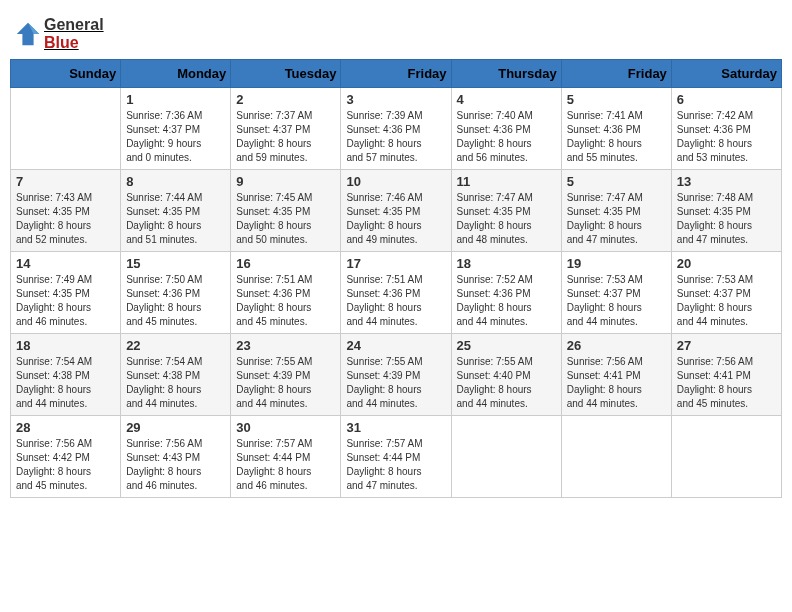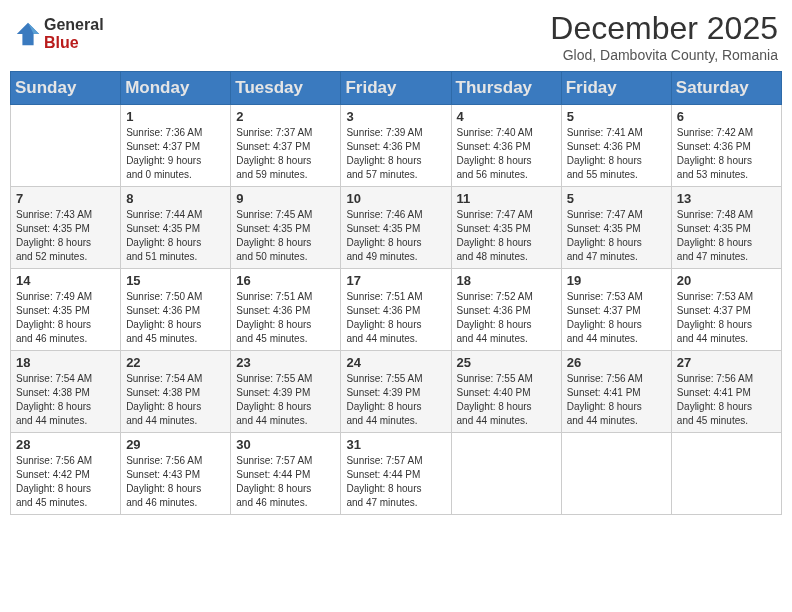--- a/index.html
+++ b/index.html
@@ -19,20 +19,21 @@
     }
     .logo {
       display: flex;
       align-items: center;
       margin-top: 6px;
     }
     .logo-text {
       display: flex;
       flex-direction: column;
       line-height: 1.1;
+      text-decoration: underline;
     }
     .logo-general {
       font-size: 16px;
       font-weight: bold;
       color: #333;
     }
     .logo-blue {
       font-size: 16px;
       font-weight: bold;
       color: #b91c1c;
@@ -54,24 +55,24 @@
       font-size: 14px;
       color: #555;
     }
     .calendar {
       width: 100%;
       border-collapse: collapse;
       border: 1px solid #ccc;
     }
     .calendar th {
       background-color: #3a7abf;
-      color: #e5e5e5;
-      text-align: left;
+      color: #000000;
+      text-align: right;
       padding: 6px 4px;
-      font-size: 17px;
+      font-size: 13px;
       font-weight: bold;
       border: 1px solid #2e6aa8;
     }
     .calendar td {
       vertical-align: top;
       border: 1px solid #ccc;
       padding: 4px 5px;
       width: calc(100% / 7);
       min-height: 80px;
       background: #fff;
@@ -105,24 +106,20 @@
   <div class="logo">
     <svg class="logo-icon" viewBox="0 0 40 40">
       <polygon points="20,4 36,20 28,20 28,36 12,36 12,20 4,20" fill="#3a7abf"></polygon>
       <polygon points="20,4 36,20 28,20" fill="#5a9fd4"></polygon>
     </svg>
     <div class="logo-text">
       <span class="logo-general">General</span>
       <span class="logo-blue">Blue</span>
     </div>
   </div>
-  <div class="title-area">
-    <div class="month-year">December 2025</div>
-    <div class="location">Glod, Dambovita County, Romania</div>
-  </div>
 </div>
 
 <table class="calendar">
   <thead>
     <tr id="header-row">
         <th>Sunday</th>
         <th>Monday</th>
         <th>Tuesday</th>
         <th>Friday</th>
         <th>Thursday</th>

